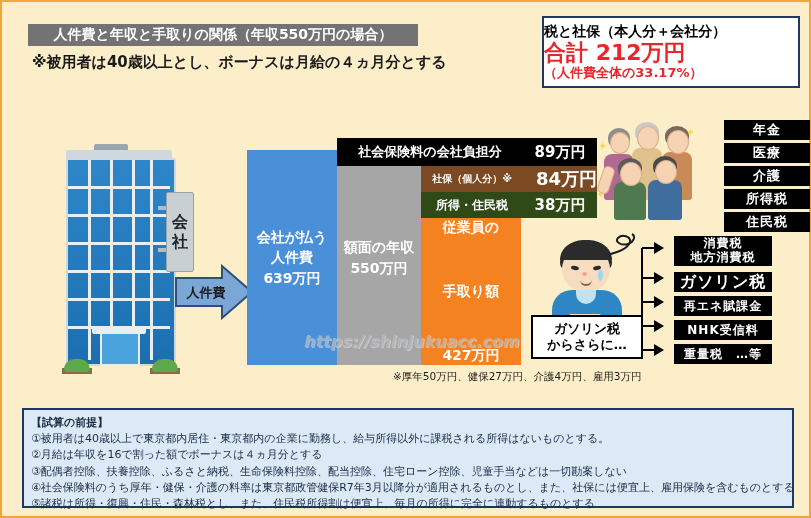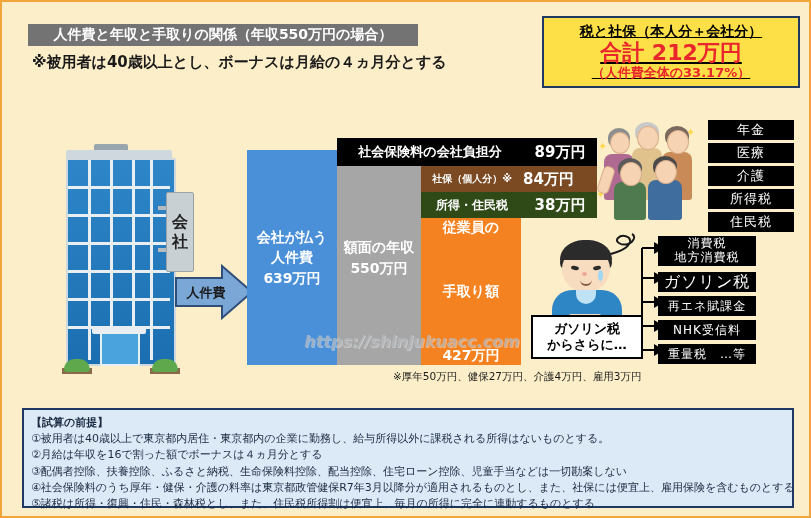--- a/index.html
+++ b/index.html
@@ -29,22 +29,22 @@
   }
   #subtitle{
     left:30px;top:48px;width:430px;height:24px;
     color:#1a1a1a;font-size:15px;font-weight:bold;
     display:flex;align-items:center;
   }
 
   
   #total-box{
     left:540px;top:14px;width:258px;height:72px;
-    background:#fde047;border:2px solid #1f3864;
-    display:flex;flex-direction:column;align-items:center;justify-content:center;text-decoration:underline;
+    background:#ffffff;border:2px solid #1f3864;
+    display:flex;flex-direction:column;justify-content:center;
   }
   #total-label{font-size:14px;font-weight:bold;color:#000;line-height:1.1;}
   #total-amount{font-size:22px;font-weight:bold;color:#e8262b;line-height:1.15;margin-top:1px;}
   #total-pct{font-size:13px;font-weight:bold;color:#e8262b;line-height:1.1;}
 
   
   #building-wrap{left:48px;top:142px;width:150px;height:230px;}
   .bld-body{
     position:absolute;left:16px;top:14px;width:106px;height:204px;
     background:linear-gradient(180deg,#2e86c8,#1b6fb0);
@@ -105,21 +105,21 @@
   #seg-shaho-company .seg-name{flex:1;text-align:center;}
   #seg-shaho-company .seg-val{width:74px;text-align:center;font-size:15px;}
 
   #seg-shaho-personal{
     left:419px;top:164px;width:176px;height:26px;
     background:#7b4a22;color:#fff;
     display:flex;align-items:center;
     font-size:10px;font-weight:bold;
   }
   #seg-shaho-personal .seg-name{flex:1;text-align:center;}
-  #seg-shaho-personal .seg-val{width:74px;text-align:left;font-size:15px;}
+  #seg-shaho-personal .seg-val{width:74px;text-align:right;font-size:18px;}
 
   #seg-tax{
     left:419px;top:190px;width:176px;height:26px;
     background:#2f4a17;color:#fff;
     display:flex;align-items:center;
     font-size:12px;font-weight:bold;
   }
   #seg-tax .seg-name{flex:1;text-align:center;}
   #seg-tax .seg-val{width:74px;text-align:center;font-size:15px;}
 
@@ -138,23 +138,24 @@
   
   #crowd{left:598px;top:118px;width:104px;height:96px;}
   .head{position:absolute;border-radius:50%;background:#f6d3b3;border:1px solid #d9ae8b;}
   .hair{position:absolute;border-radius:50% 50% 40% 40%;}
   .body{position:absolute;border-radius:8px 8px 3px 3px;}
   .spark{position:absolute;color:#ffd84d;font-size:11px;font-weight:bold;}
 
   
   .tag{
     background:#000;color:#fff;border:1px solid #000;
-    font-size:13px;font-weight:normal;
+    font-size:13px;font-weight:bold;
     display:flex;align-items:center;justify-content:center;
     letter-spacing:1px;
+    margin-left:16px;
   }
   #tag-nenkin{left:706px;top:118px;width:86px;height:20px;}
   #tag-iryo  {left:706px;top:141px;width:86px;height:20px;}
   #tag-kaigo {left:706px;top:164px;width:86px;height:20px;}
   #tag-shotoku{left:706px;top:187px;width:86px;height:20px;}
   #tag-juumin {left:706px;top:210px;width:86px;height:20px;}
 
   
   #sad-person{left:536px;top:234px;width:96px;height:96px;}
   #squiggle{position:absolute;left:60px;top:-4px;width:40px;height:30px;}

